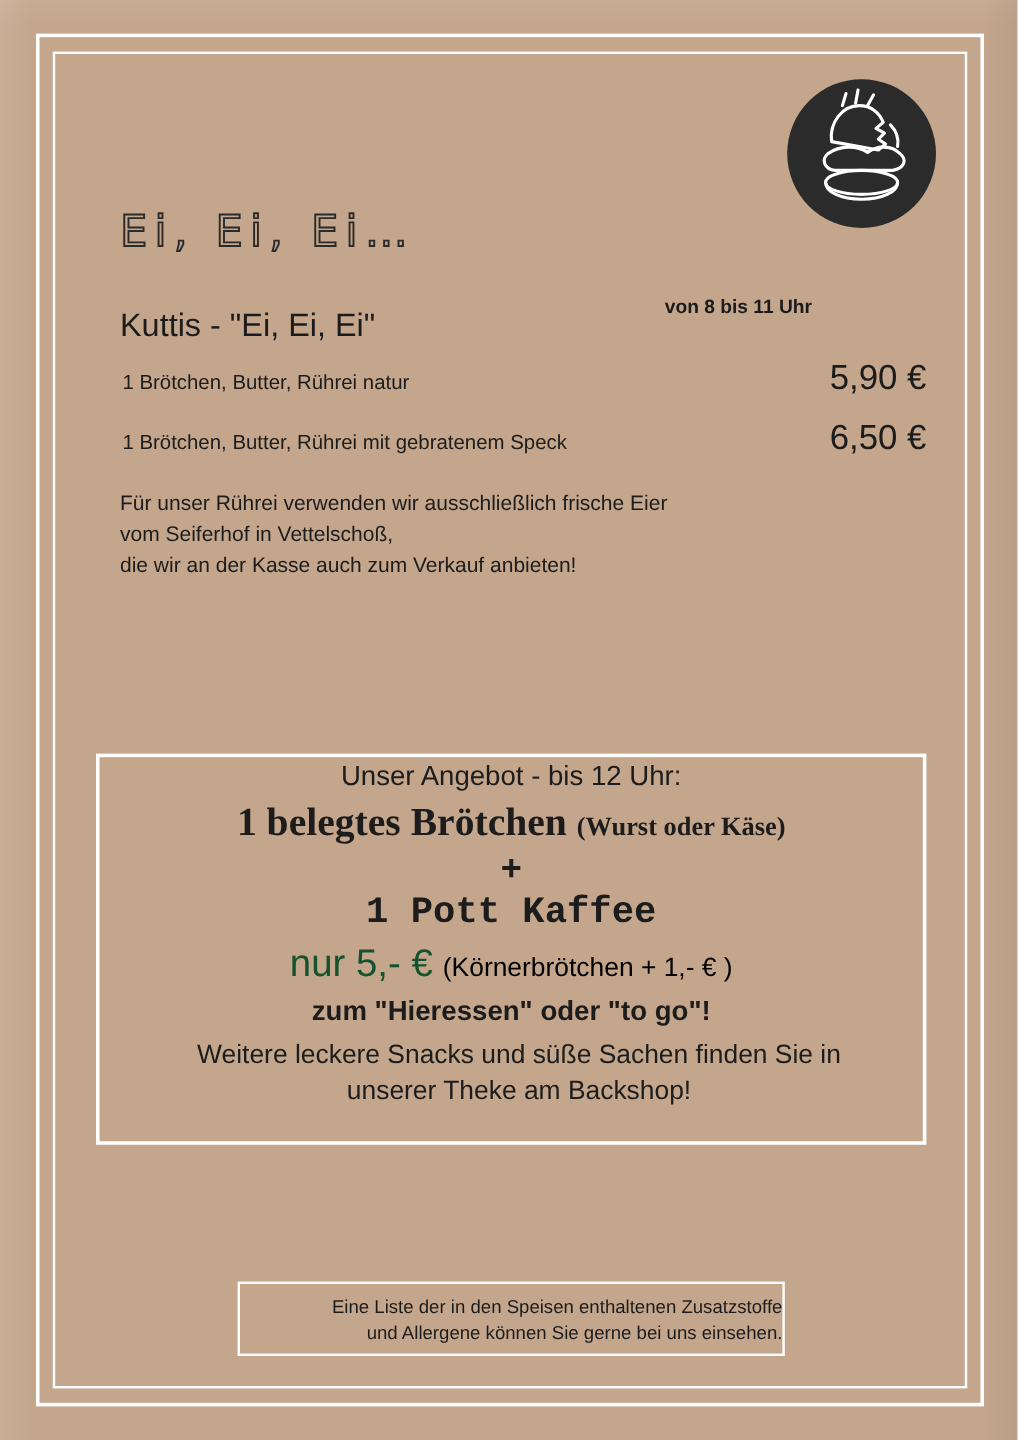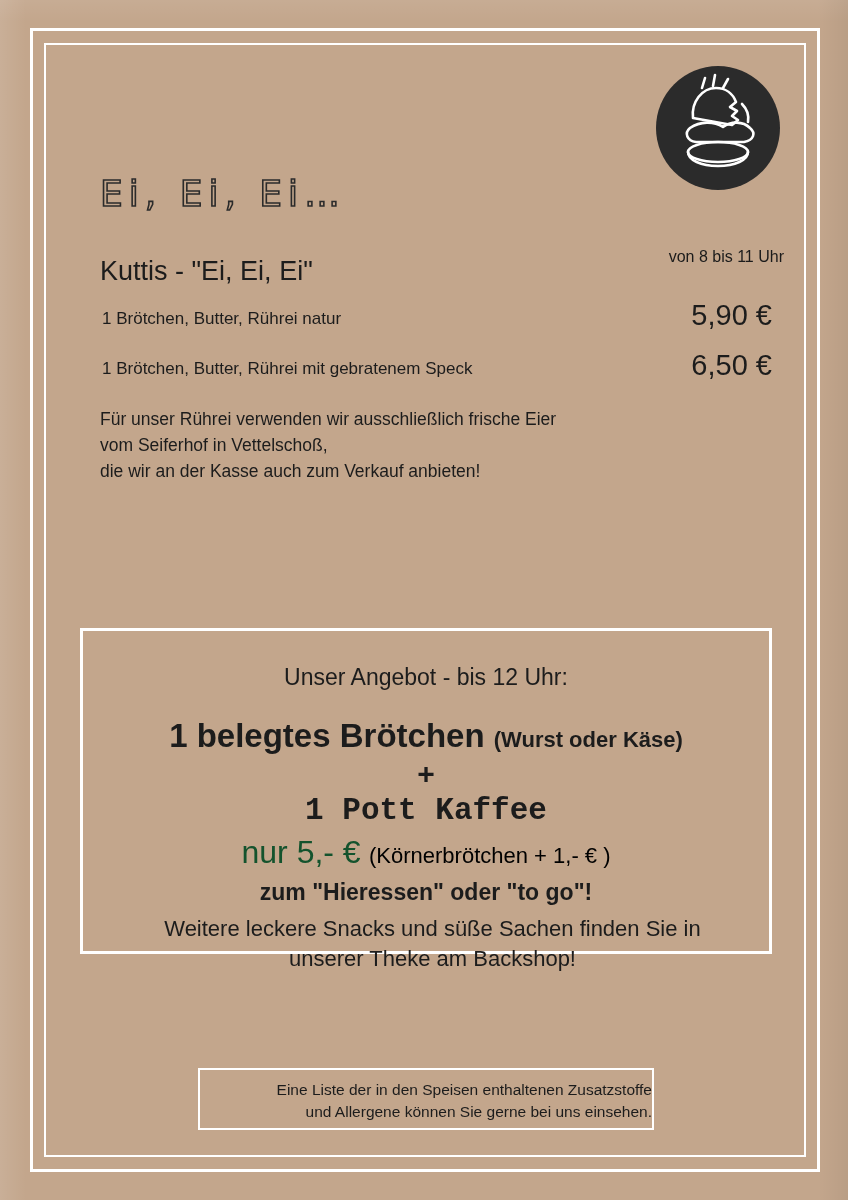--- a/index.html
+++ b/index.html
@@ -80,23 +80,23 @@
     font-size: 17px;
     font-weight: bold;
     color: #1b1b1b;
     letter-spacing: 0.2px;
   }
   .logo-caption2 {
     position: absolute;
     right: 6px;
     top: 190px;
     width: 230px;
-    text-align: right;
+    text-align: left;
     font-size: 16px;
-    font-weight: normal;
+    font-weight: bold;
     color: #1b1b1b;
   }
 
   
   .outline-title {
     position: absolute;
     left: 40px;
     top: 118px;
     font-size: 36px;
     line-height: 1;
@@ -155,27 +155,28 @@
     position: absolute;
     left: 20px;
     right: 18px;
     top: 570px;
     height: 320px;
     border: 3px solid #ffffff;
     text-align: center;
     color: #1c1c1c;
   }
   .offer-line1 {
-    margin-top: 33px;
+    margin-top: 2px;
     font-size: 23px;
   }
   .offer-line2 {
-    margin-top: 26px;
+    margin-top: 8px;
     font-size: 33px;
     font-weight: bold;
+    font-family: Liberation Serif, serif;
   }
   .offer-line2 .sub {
     font-size: 22px;
     font-weight: bold;
   }
   .offer-plus {
     margin-top: 2px;
     font-size: 30px;
     font-weight: bold;
   }

